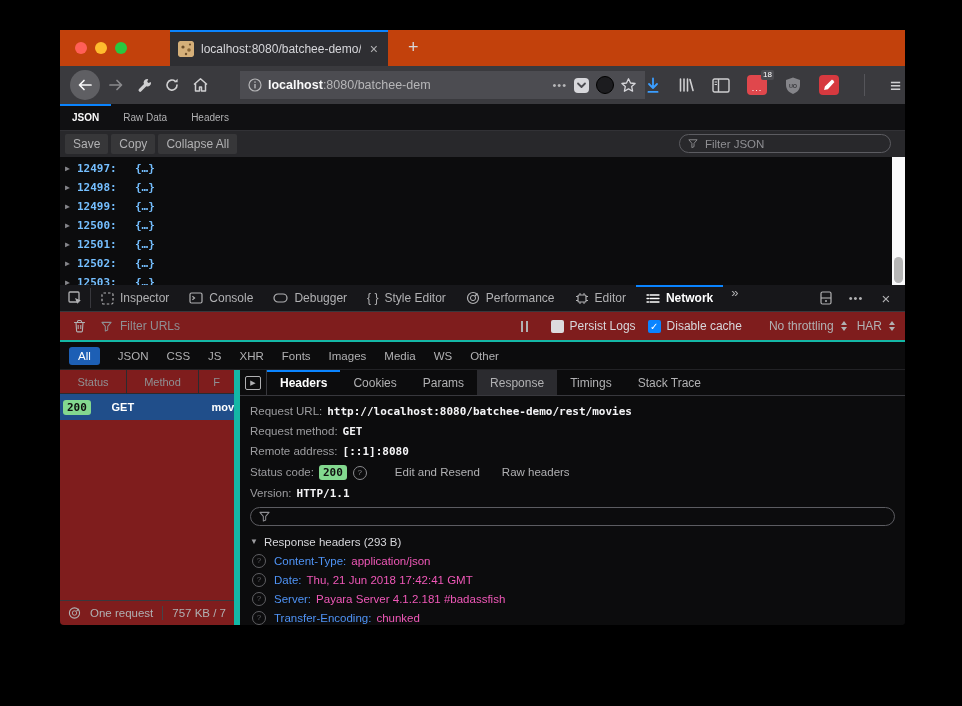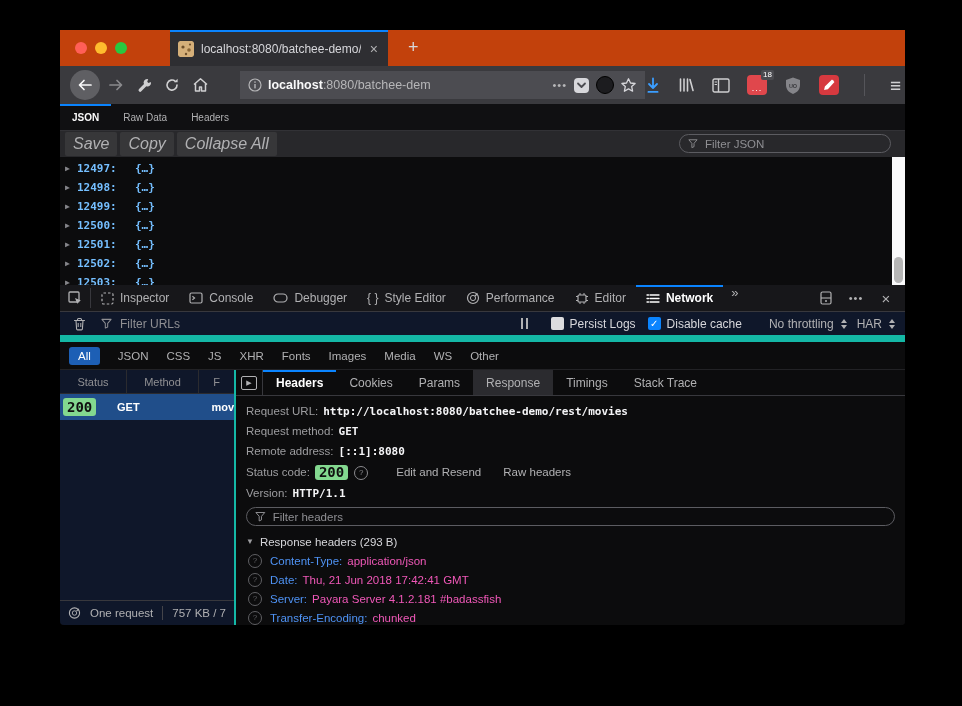--- a/index.html
+++ b/index.html
@@ -34,21 +34,21 @@
   .badge{position:absolute;top:-5px;right:-7px;background:#4a4a4f;color:#fff;font-size:8px;
     padding:1px 2px;border-radius:2px;line-height:1;}
   .navsep{width:1px;height:22px;background:#55555a;margin:0 8px;}
   
   .jviewer{position:relative;height:181px;background:#0c0c0d;}
   .jtabs{height:27px;background:#101012;display:flex;border-bottom:1px solid #323236;box-sizing:border-box;}
   .jtab{padding:0 12px;display:flex;align-items:center;color:#b1b1b3;font-size:10px;position:relative;}
   .jtab.active{color:#f9f9fa;font-weight:bold;}
   .jtab.active::before{content:"";position:absolute;top:0;left:0;right:0;height:2px;background:#0a84ff;}
   .jtoolbar{height:26px;background:#28282b;display:flex;align-items:center;padding-left:5px;gap:3px;position:relative;box-sizing:border-box;}
-  .jbtn{color:#b1b1b3;font-size:16px;padding:3px 8px;background:rgba(255,255,255,.07);border-radius:2px;font-style:italic;}
+  .jbtn{color:#b1b1b3;font-size:12px;padding:3px 8px;background:rgba(255,255,255,.07);border-radius:2px;}
   .filterpill{position:absolute;right:14px;top:3px;width:212px;height:19px;border:1px solid #5c5c61;
     border-radius:10px;display:flex;align-items:center;padding:0 8px;gap:5px;box-sizing:border-box;}
   .filterpill input{background:transparent;border:none;outline:none;color:#b1b1b3;font-size:11.5px;
     width:100%;font-family:"Liberation Sans",sans-serif;}
   .filterpill input::placeholder{color:#8f8f93;}
   .jrows{position:relative;height:128px;overflow:hidden;padding-top:2px;box-sizing:border-box;}
   .jrow{height:19px;display:flex;align-items:center;padding-left:5px;font-size:11px;}
   .jrow .tri{color:#85858a;font-size:8px;width:12px;flex:none;}
   .jkey{color:#75bfff;font-weight:bold;width:58px;}
   .jval{color:#75bfff;font-weight:bold;}
@@ -58,47 +58,47 @@
   .devtools{height:340px;background:#0c0c0d;color:#b1b1b3;font-size:12px;}
   .dtbar{height:27px;background:#17171a;display:flex;align-items:stretch;border-bottom:1px solid #38383d;box-sizing:border-box;}
   .toolicon{width:30px;display:flex;align-items:center;justify-content:center;color:#b1b1b3;}
   .vsep{width:1px;background:#38383d;margin:3px 0;}
   .dtab{display:flex;align-items:center;gap:6px;padding:0 10px;position:relative;color:#b1b1b3;}
   .dtab.active{color:#fff;font-weight:bold;}
   .dtab.active::before{content:"";position:absolute;top:0;left:0;right:0;height:2px;background:#0a84ff;}
   .dtbar-right{margin-left:auto;display:flex;align-items:center;padding-right:4px;}
   .chev{font-size:13px;padding:0 8px;color:#b1b1b3;}
   
-  .ntbar{height:30px;background:#0f172a;display:flex;align-items:center;border-bottom:7px solid #14b8a6;box-sizing:border-box;padding:0 4px;}
+  .ntbar{height:30px;background:#7f1d1d;display:flex;align-items:center;border-bottom:2px solid #14b8a6;box-sizing:border-box;padding:0 4px;}
   .ntfilter{display:flex;align-items:center;gap:6px;padding-left:6px;flex:1;}
   .ntfilter input{background:transparent;border:none;outline:none;color:#b1b1b3;font-size:12px;width:300px;
     font-family:"Liberation Sans",sans-serif;}
   .ntfilter input::placeholder{color:#8f8f93;}
   .pausebars{display:flex;gap:3px;margin:0 10px;}
   .pausebars i{width:2px;height:11px;background:#b1b1b3;}
   .chk{width:13px;height:13px;border-radius:2px;flex:none;display:flex;align-items:center;justify-content:center;}
   .chk.off{background:#dcdcde;}
   .chk.on{background:#0a84ff;color:#fff;font-size:10px;}
   .chklabel{margin:0 12px 0 6px;color:#d7d7db;}
   .updown{display:flex;flex-direction:column;gap:2px;margin-left:7px;}
   .tri-up{width:0;height:0;border-left:3.5px solid transparent;border-right:3.5px solid transparent;border-bottom:4px solid #b1b1b3;}
   .tri-dn{width:0;height:0;border-left:3.5px solid transparent;border-right:3.5px solid transparent;border-top:4px solid #b1b1b3;}
   
   .frow{height:28px;display:flex;align-items:center;gap:18px;padding-left:9px;border-bottom:1px solid #222225;box-sizing:border-box;font-size:11.5px;}
   .fbtn{color:#b1b1b3;}
   .fbtn.sel{background:#1d5fb5;color:#fff;padding:3px 9px;border-radius:3px;}
   
   .nmain{display:flex;height:255px;position:relative;}
-  .reqlist{width:174px;flex:none;border-right:2px solid #14b8a6;display:flex;flex-direction:column;background:#0f172a;}
+  .reqlist{width:174px;flex:none;border-right:6px solid #14b8a6;display:flex;flex-direction:column;background:#7f1d1d;}
   .cols{height:24px;display:flex;align-items:center;color:#909093;font-size:11px;border-bottom:1px solid #2b2b2f;box-sizing:border-box;}
   .col{display:flex;align-items:center;justify-content:center;height:100%;box-sizing:border-box;}
   .col+.col{border-left:1px solid #2b2b2f;}
   .reqrow{height:26px;background:#204e8a;display:flex;align-items:center;color:#fff;font-size:11px;}
   .sbadge{background:#83d88f;color:#101010;font-family:"DejaVu Sans Mono",monospace;font-weight:bold;
-    font-size:14px;padding:1px 4px;border-radius:3px;}
+    font-size:11px;padding:1px 4px;border-radius:3px;}
   .lfooter{margin-top:auto;height:25px;border-top:1px solid #38383d;display:flex;align-items:center;
     gap:9px;padding:0 8px;color:#b1b1b3;font-size:11.5px;white-space:nowrap;overflow:hidden;box-sizing:border-box;}
   .fsep{width:1px;height:14px;background:#44444a;flex:none;}
   
   .details{flex:1;display:flex;flex-direction:column;background:#0c0c0d;min-width:0;}
   .dtabs2{height:26px;display:flex;align-items:stretch;border-bottom:1px solid #38383d;box-sizing:border-box;font-size:12px;}
   .d2{display:flex;align-items:center;padding:0 13px;position:relative;color:#b1b1b3;}
   .d2.active{color:#fff;font-weight:bold;}
   .d2.active::before{content:"";position:absolute;top:0;left:0;right:0;height:2px;background:#0a84ff;}
   .d2.hover{background:#2b2b2f;}
@@ -469,21 +469,20 @@
           </div>
           <div class="hline">
             <span class="hlabel">Version:</span>
             <span class="hval">HTTP/1.1</span>
           </div>
 
           <div class="hfilter">
             <svg width="11" height="11" viewBox="0 0 12 12">
               <path d="M1 1.5h10L7.3 5.8v4L4.7 11V5.8z" stroke="#8f8f93" stroke-width="1.1" fill="none" stroke-linejoin="round"></path>
             </svg>
-            <input placeholder="Filter headers" style="">
           </div>
 
           <div class="hsection">
             <span class="tri">▼</span>
             <span>Response headers (293 B)</span>
           </div>
 
           <div class="hdrrow">
             <div class="qcircle">?</div>
             <span class="hname">Content-Type:</span>

